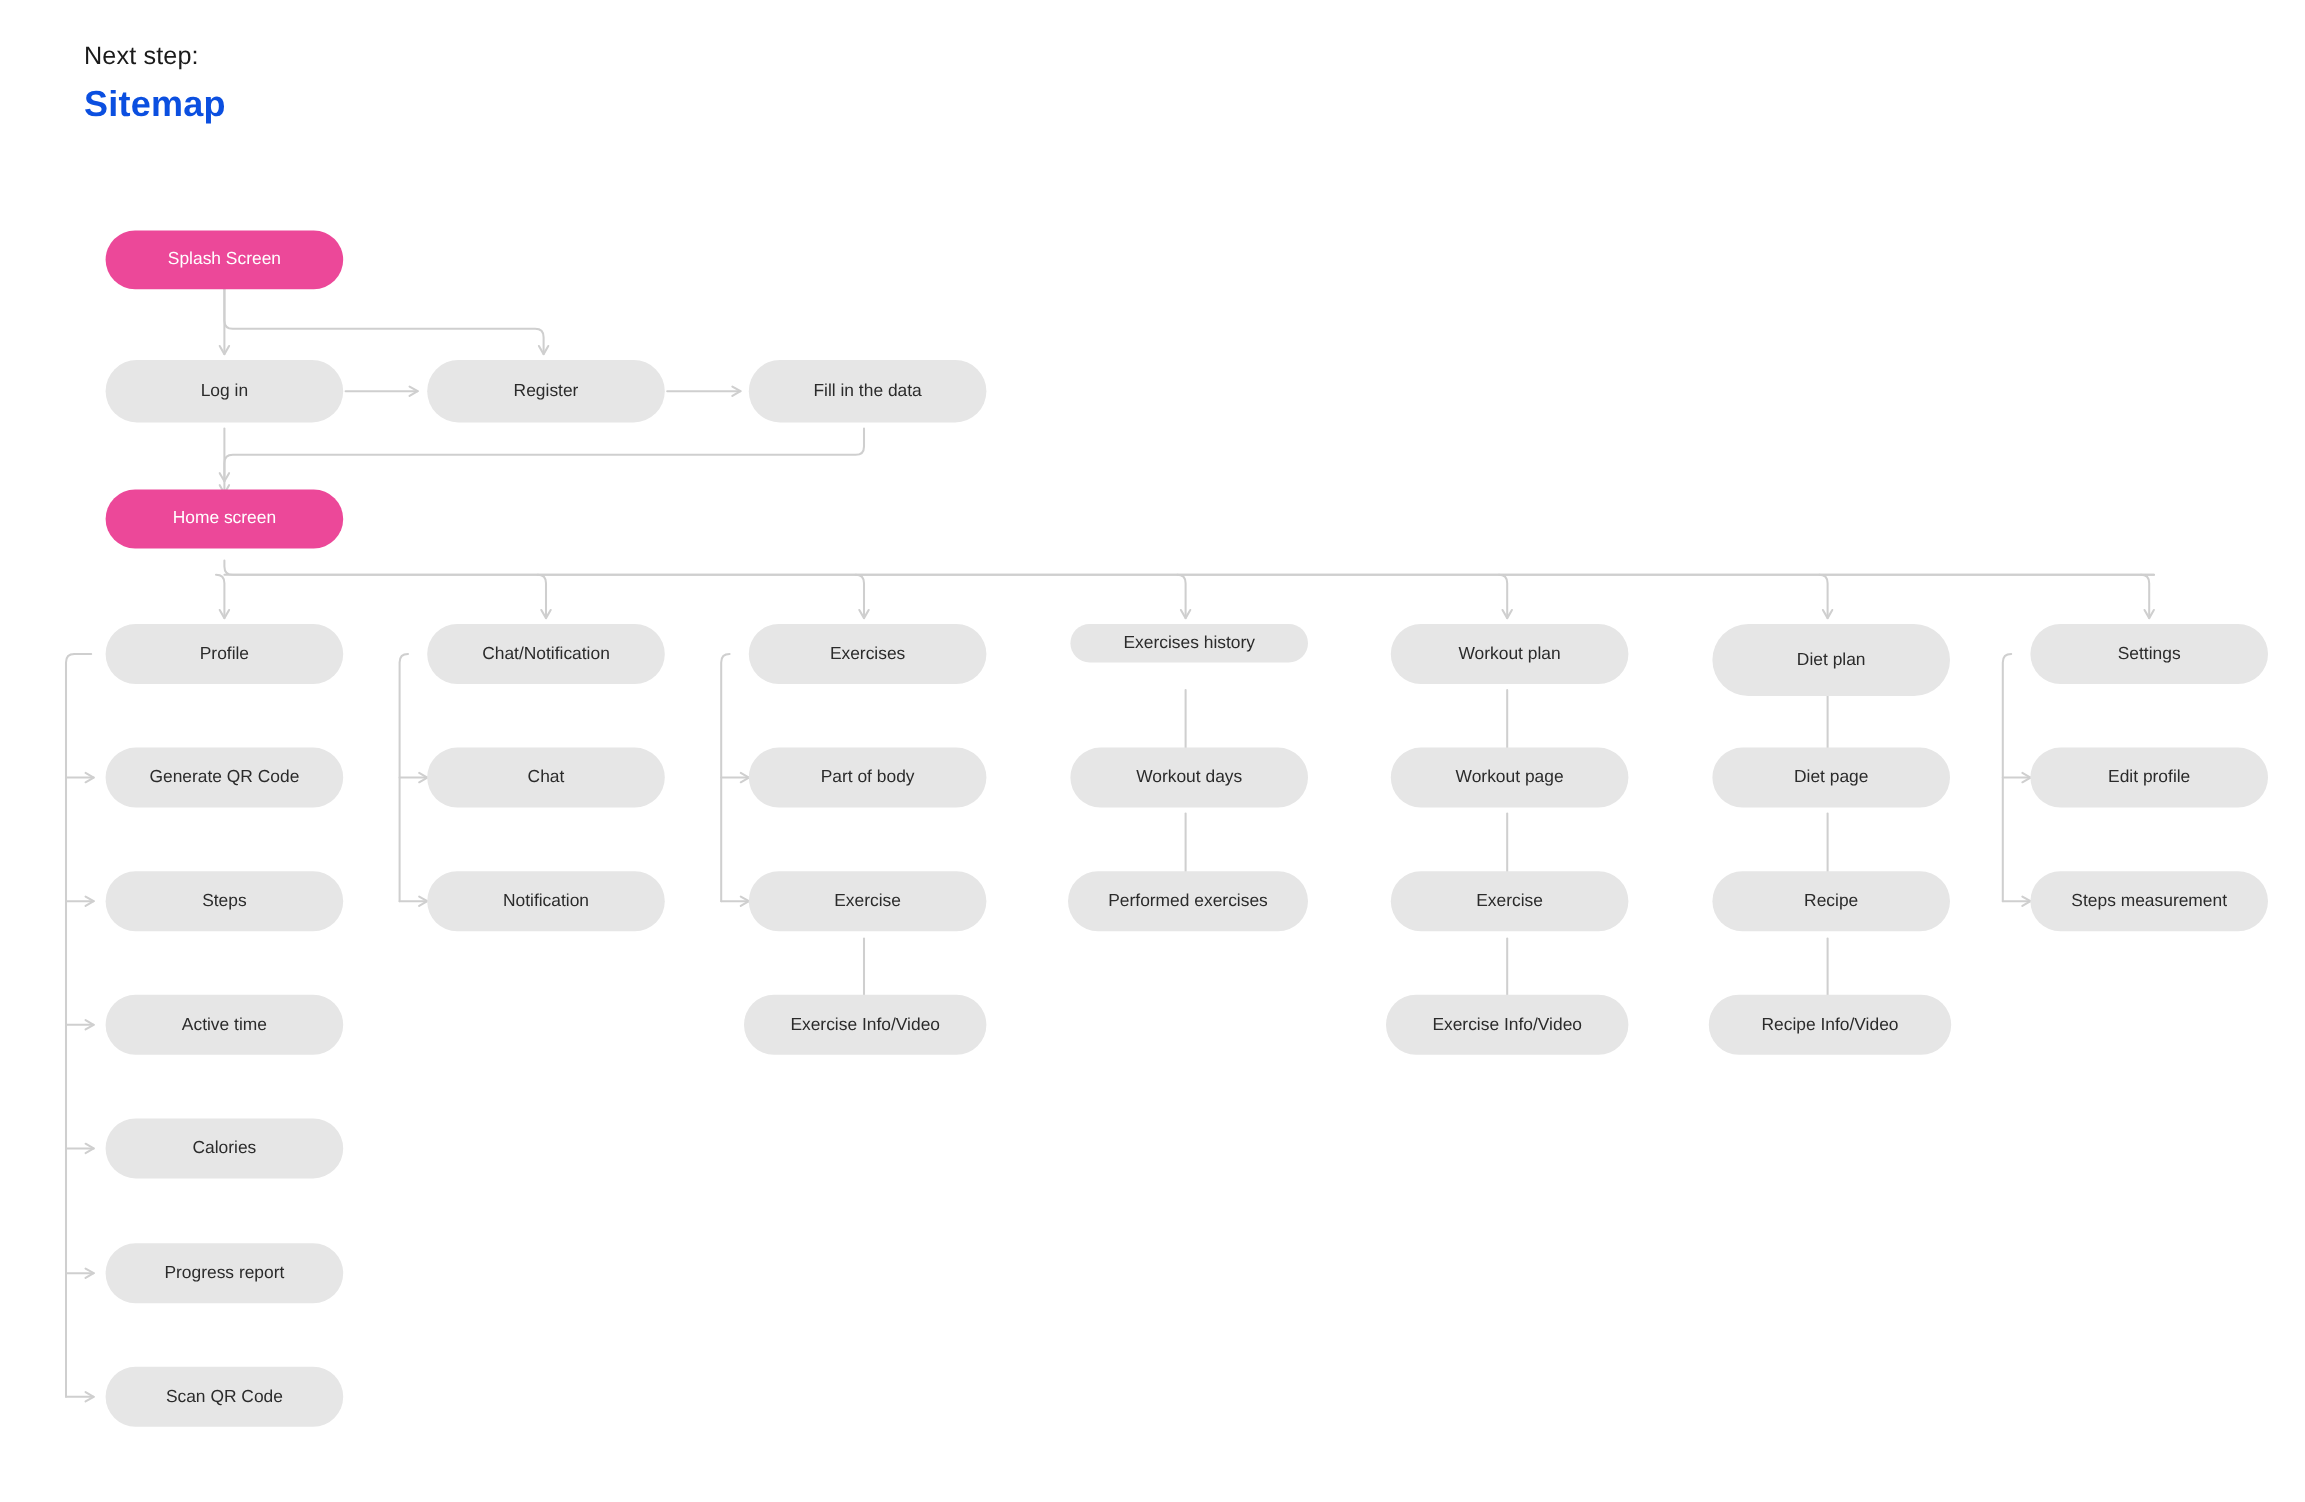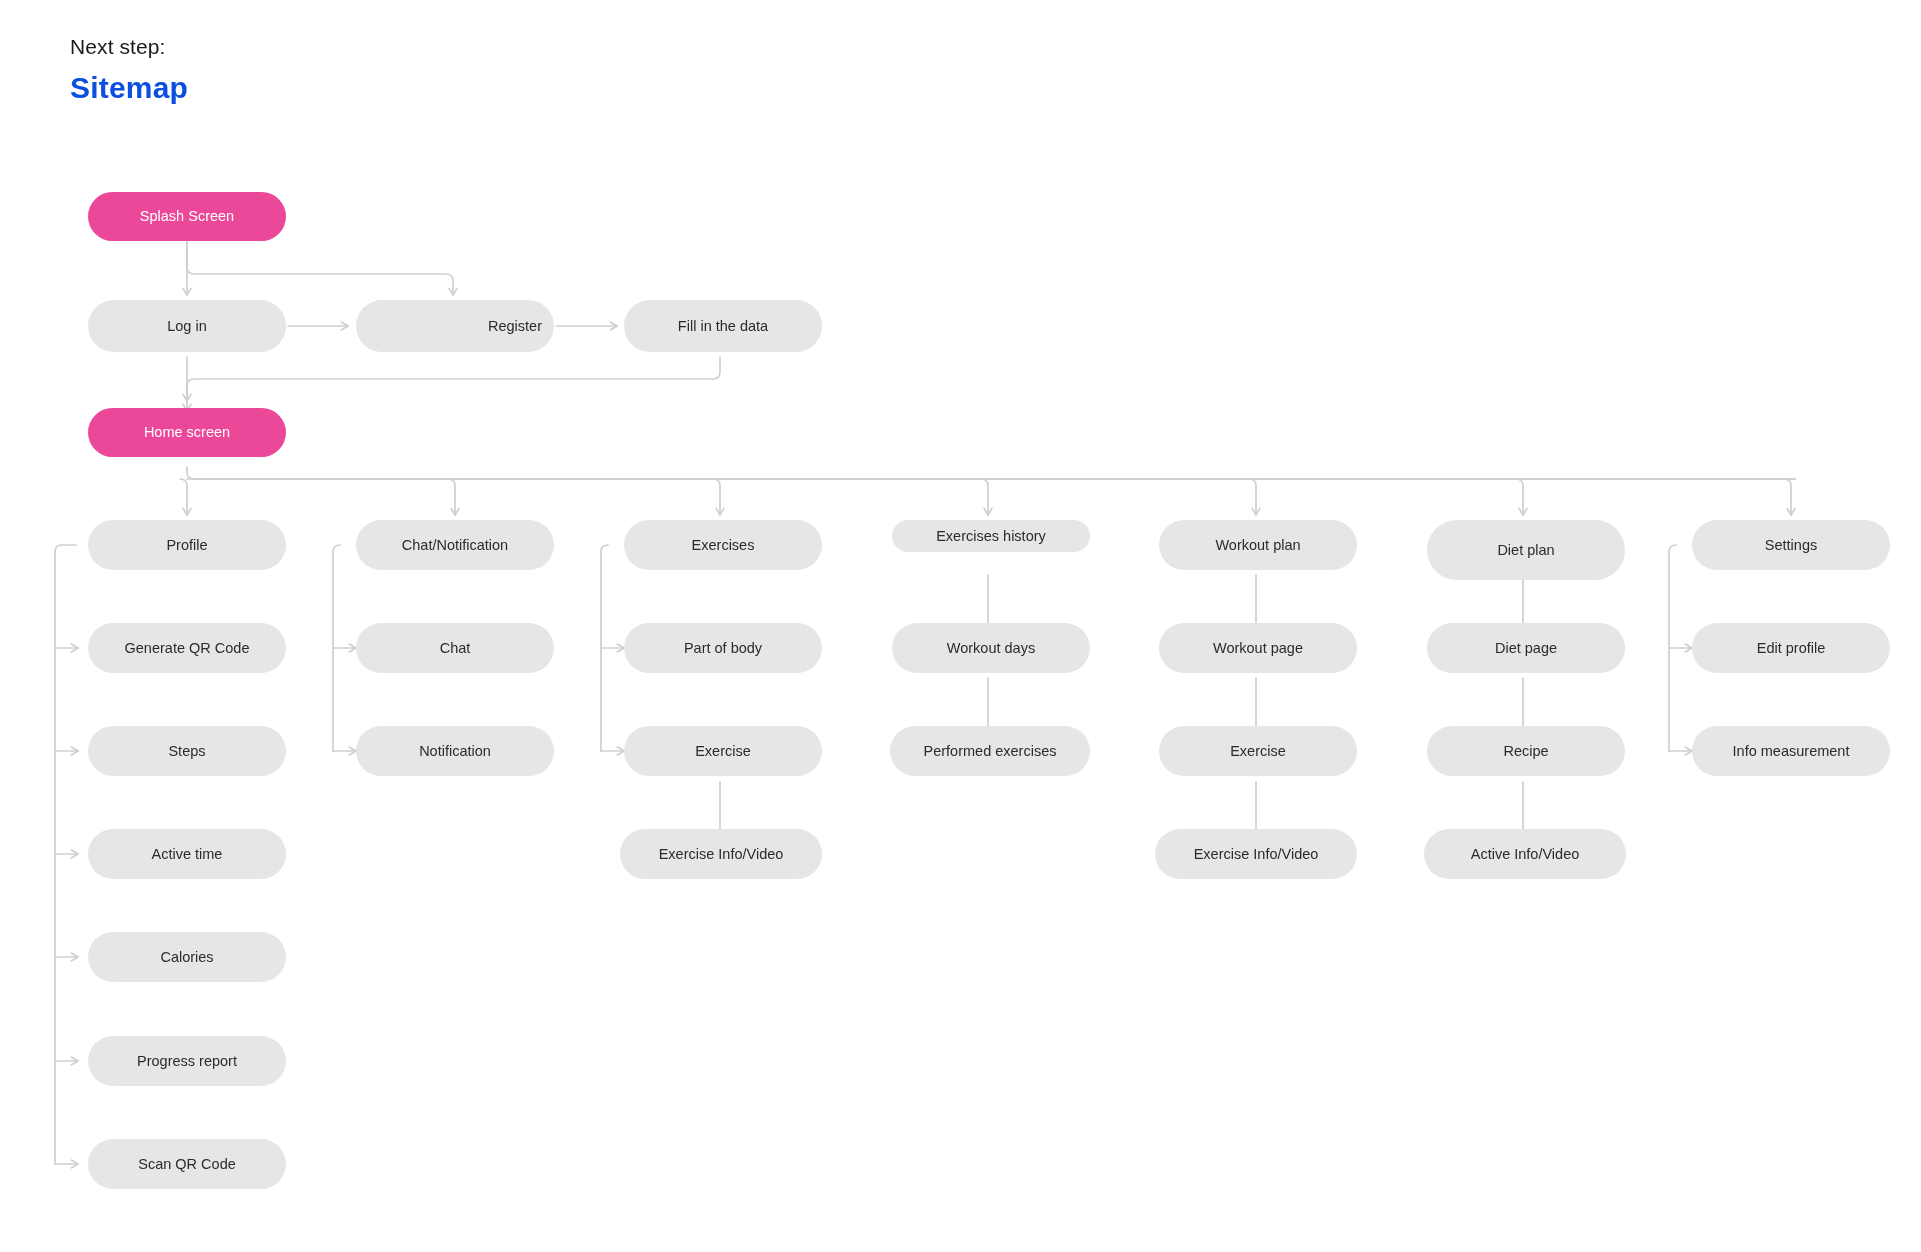--- a/index.html
+++ b/index.html
@@ -167,21 +167,21 @@
     </g>
   </svg>
 
   <div class="node blue" style="left:88px; top:192px; width:198px; height:49px;">
     <span>Splash Screen</span>
   </div>
 
   <div class="node gray" style="left:88px; top:300px; width:198px; height:52px;">
     <span>Log in</span>
   </div>
-  <div class="node gray" style="left:356px; top:300px; width:198px; height:52px;justify-content:flex-end;">
+  <div class="node gray" style="left:356px; top:300px; width:198px; height:52px;">
     <span>Register</span>
   </div>
   <div class="node gray" style="left:624px; top:300px; width:198px; height:52px;">
     <span>Fill in the data</span>
   </div>
 
   <div class="node blue" style="left:88px; top:408px; width:198px; height:49px;">
     <span>Home screen</span>
   </div>
 
@@ -260,23 +260,23 @@
     <span>Exercise Info/Video</span>
   </div>
 
   <div class="node gray" style="left:1427px; top:623px; width:198px; height:50px;">
     <span>Diet page</span>
   </div>
   <div class="node gray" style="left:1427px; top:726px; width:198px; height:50px;">
     <span>Recipe</span>
   </div>
   <div class="node gray" style="left:1424px; top:829px; width:202px; height:50px;">
-    <span>Active Info/Video</span>
+    <span>Recipe Info/Video</span>
   </div>
 
   <div class="node gray" style="left:1692px; top:623px; width:198px; height:50px;">
     <span>Edit profile</span>
   </div>
   <div class="node gray" style="left:1692px; top:726px; width:198px; height:50px;">
-    <span>Info measurement</span>
+    <span>Steps measurement</span>
   </div>
 
 </div>
 
 </body></html>

